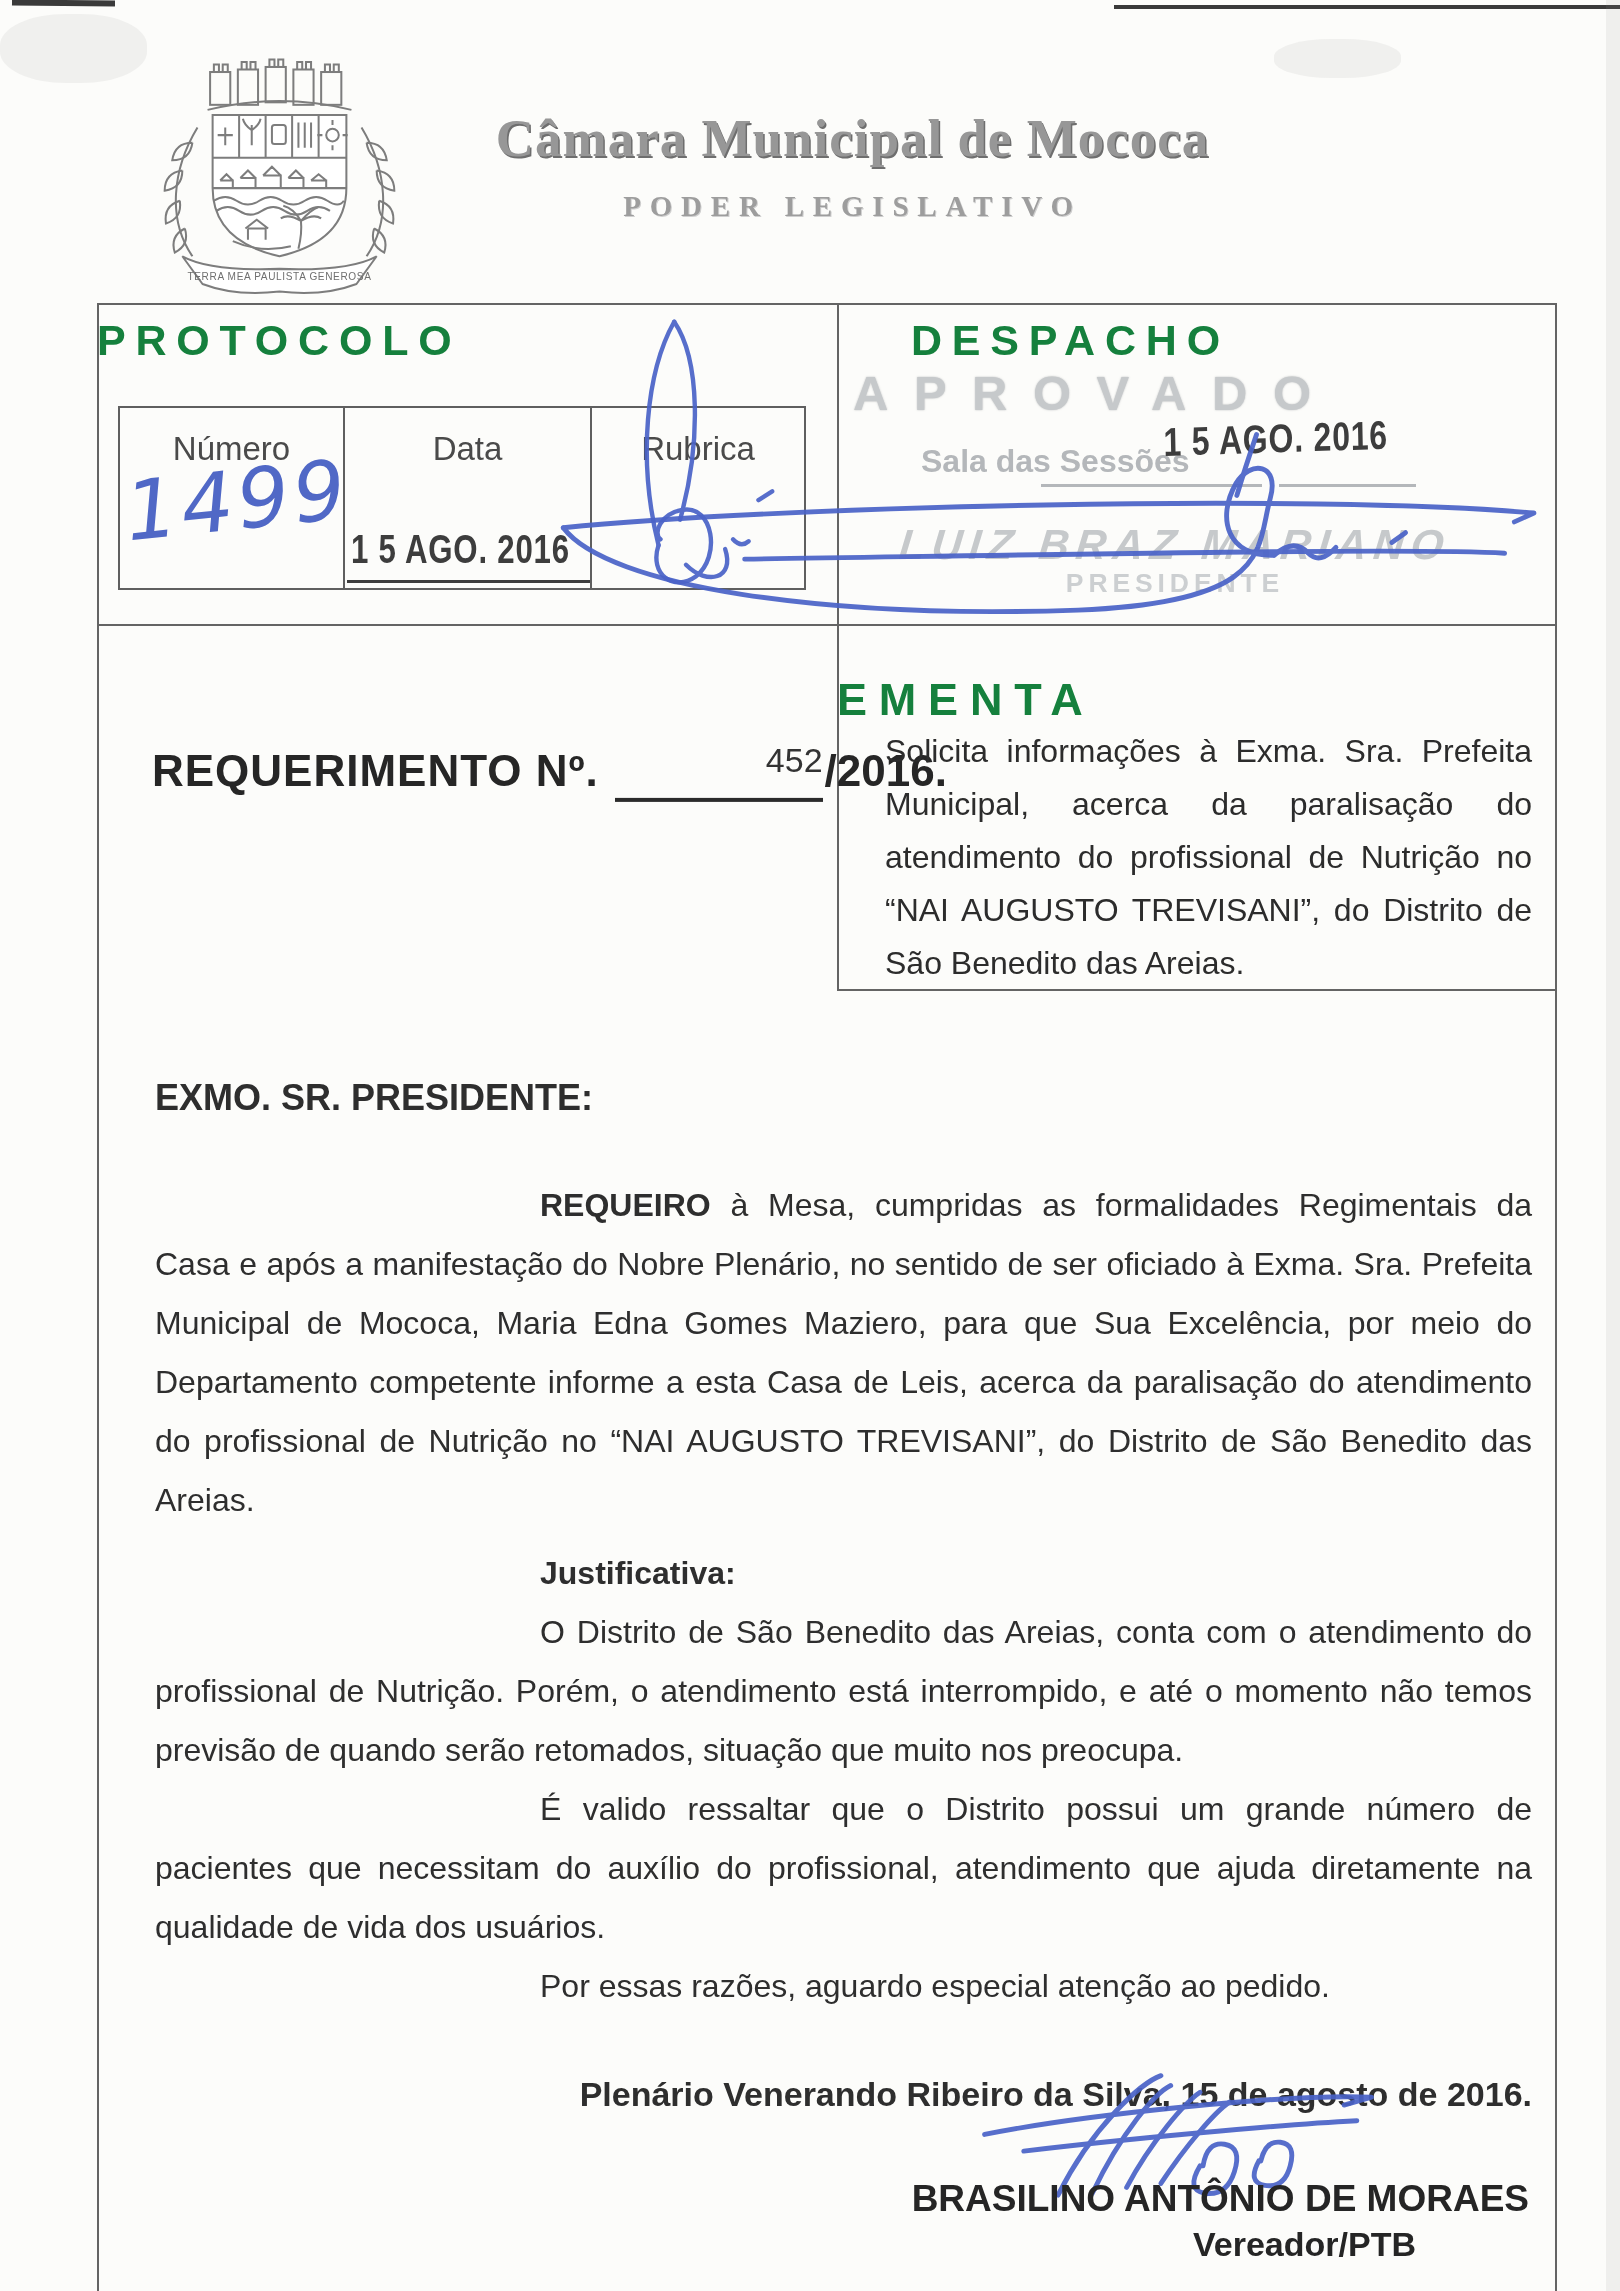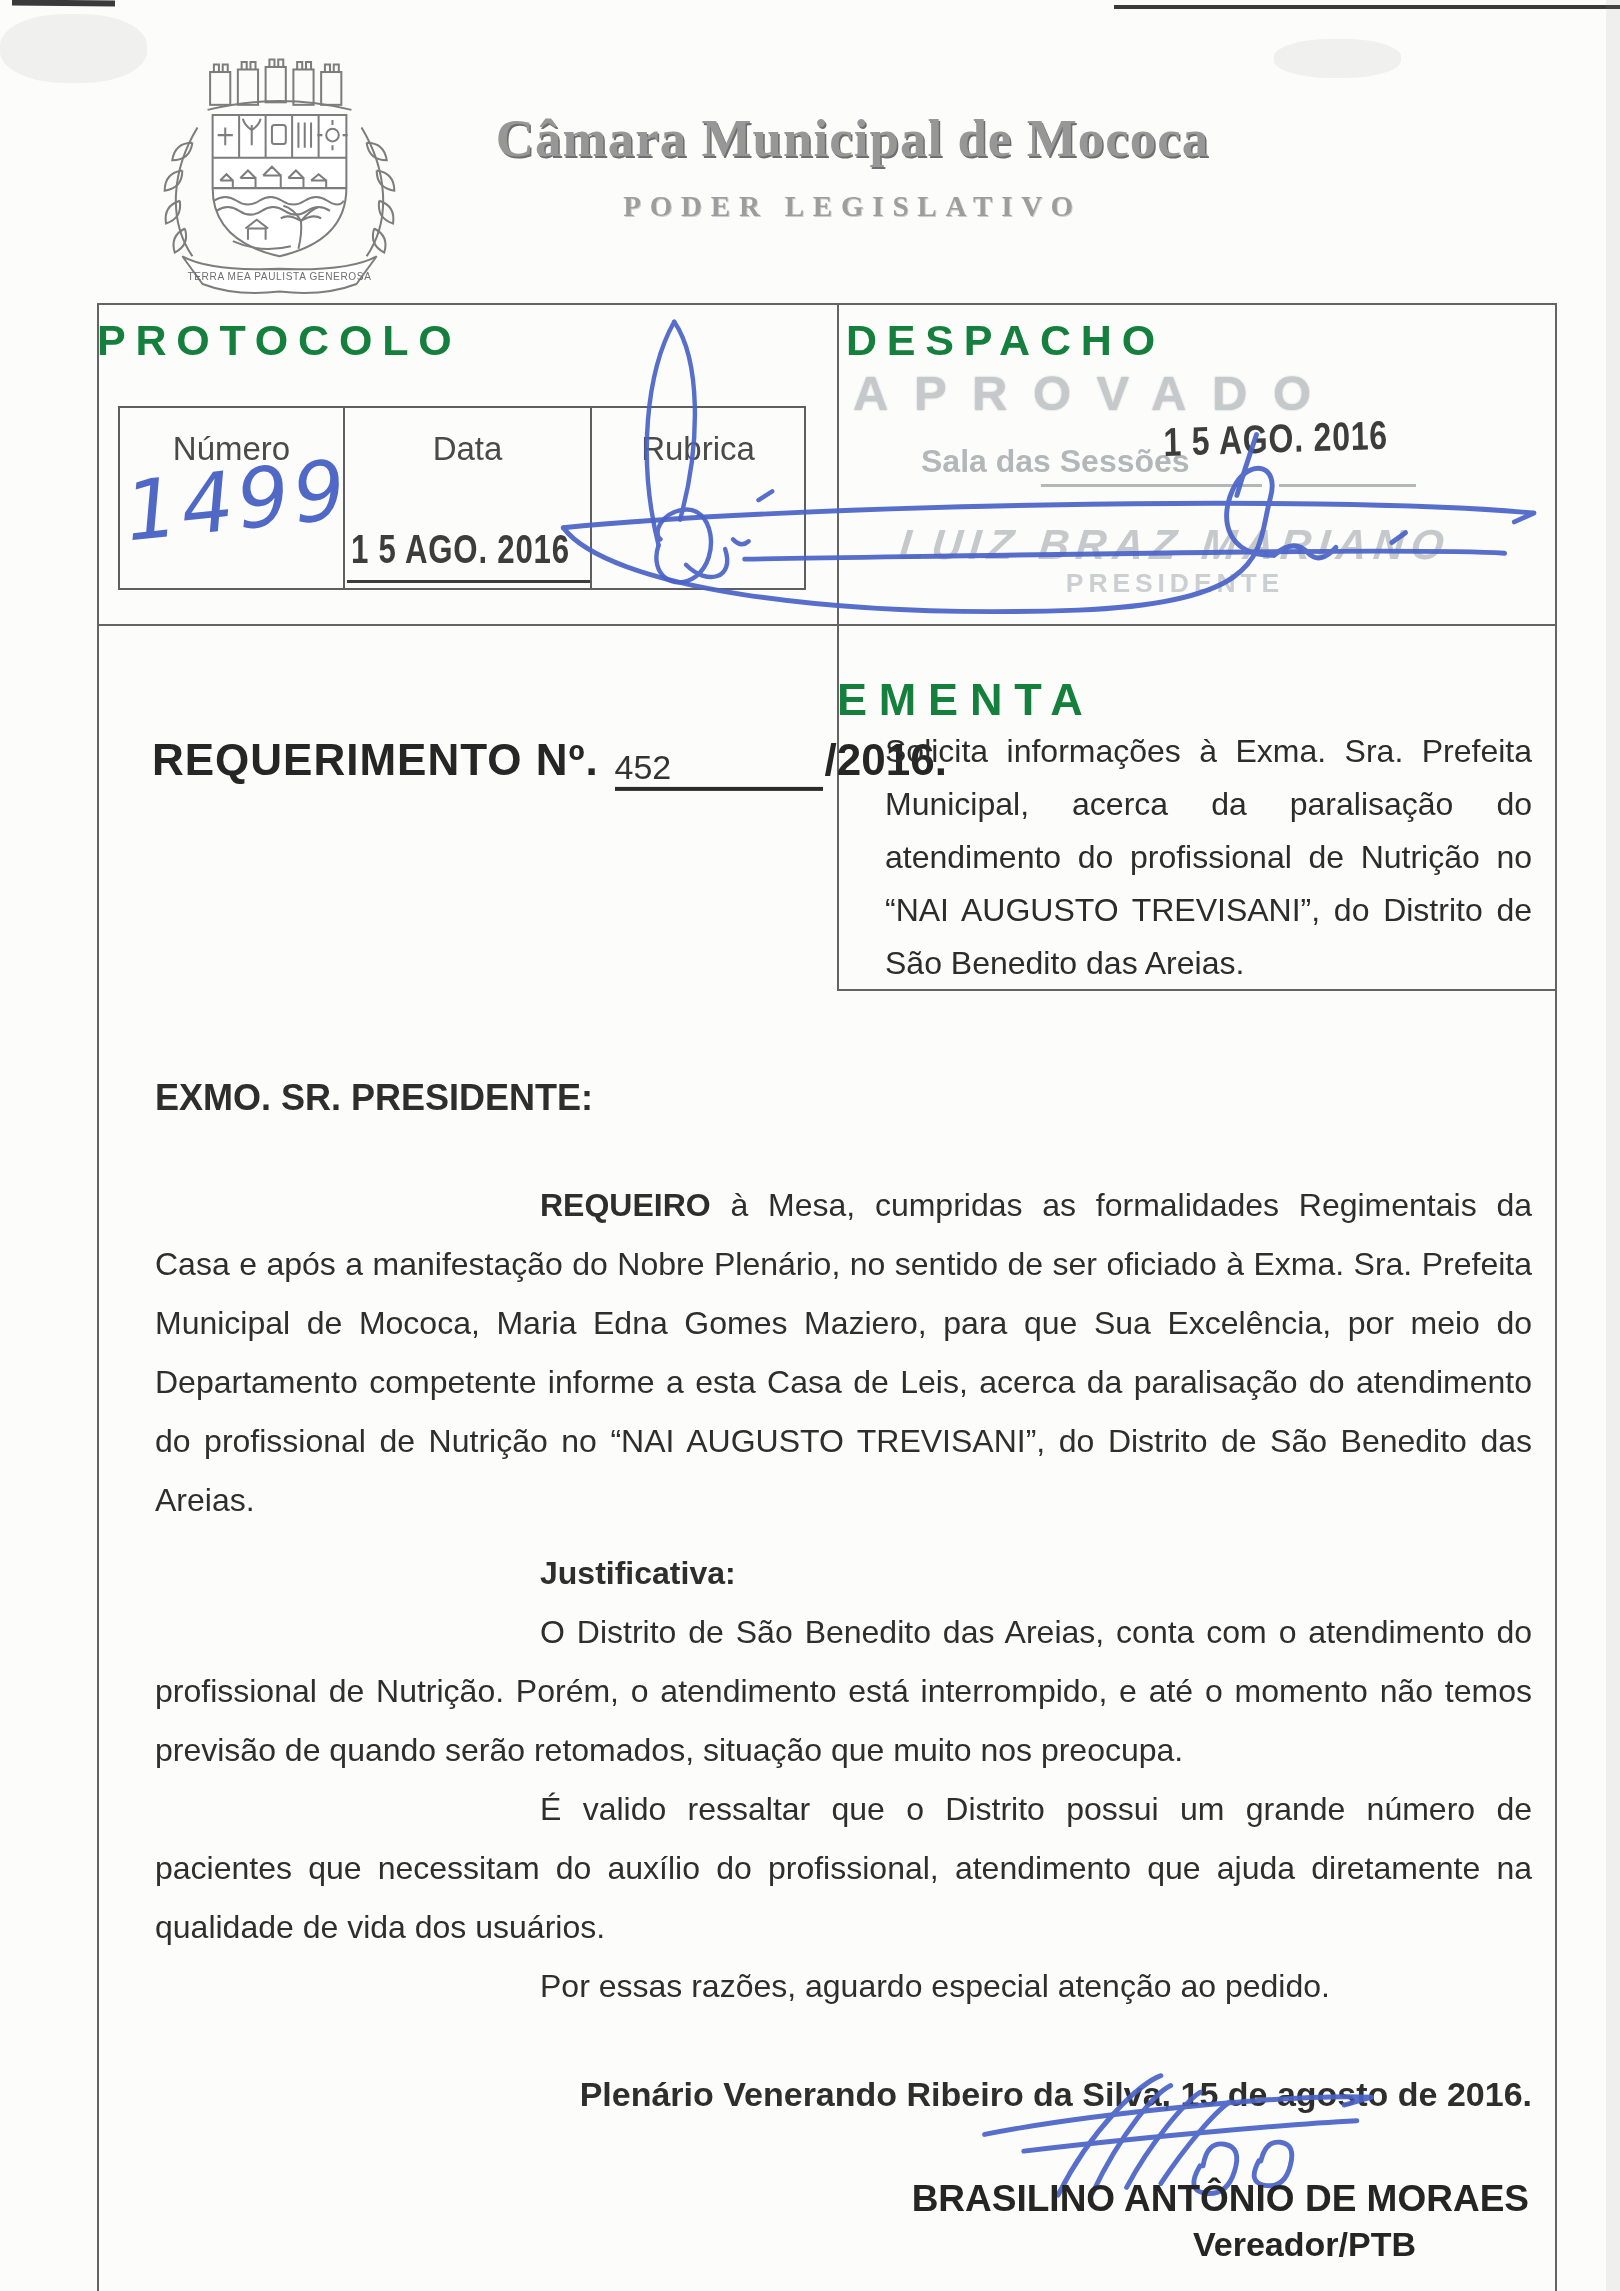--- a/index.html
+++ b/index.html
@@ -60,21 +60,21 @@
   }
   .pres-role{
     left:837px;top:568px;width:676px;text-align:center;
     font-size:26.5px;font-weight:bold;letter-spacing:4.9px;color:#cccfd1;
   }
   
   .req-line{left:152px;top:735px;display:flex;align-items:flex-end;white-space:nowrap;}
   .req-label{font-size:44px;font-weight:bold;letter-spacing:1px;color:#262626;}
   .req-underline{
     width:208px;margin-left:15.7px;border-bottom:4.9px solid #2b2b2b;
-    text-align:left;font-size:34px;color:#333;padding-bottom:0px;
+    text-align:right;font-size:34px;color:#333;padding-bottom:18px;
     transform:translateY(5.9px);
   }
   .req-suffix{font-size:44px;font-weight:bold;color:#262626;margin-left:2px;}
   .ementa-title{left:837px;top:674px;width:686px;}
   .ementa-text{
     left:885px;top:725px;width:647px;font-size:32px;line-height:53px;
     text-align:justify;color:#2c2c2c;
   }
   
   .body-flow{left:155px;top:1068px;width:1377px;font-size:32px;line-height:59px;}
@@ -175,21 +175,21 @@
 
   <svg class="abs ink" style="left:576px;top:312px;" width="265" height="290" viewBox="0 0 270 296" stroke-width="4.5">
     <path d="M100,10 C72,60 62,150 84,238"></path>
     <path d="M100,10 C126,48 128,132 106,212"></path>
     <path d="M84,238 C74,268 100,286 122,270 C148,250 140,196 108,202 C86,206 78,226 86,232"></path>
     <path d="M112,258 C134,280 162,272 152,242"></path>
     <path d="M186,192 l14,-9"></path>
     <path d="M160,232 q8,9 16,2"></path>
   </svg>
 
-  <div class="abs box-title" style="left:810px;top:316px;width:676px;padding-left:36px;">DESPACHO</div>
+  <div class="abs box-title" style="left:875px;top:316px;width:676px;padding-left:36px;">DESPACHO</div>
 
   <div class="abs aprovado">APROVADO</div>
 
   <div class="abs sala">Sala das Sessões</div>
 
   <div class="abs stamp-date" style="left:1164px;top:420px;transform:scaleX(.8) rotate(-1.5deg);">1 5 AGO. 2016</div>
 
   <div class="abs dash" style="left:1041px;top:484px;width:221px;height:2.9px;"></div>
   <div class="abs dash" style="left:1279px;top:484px;width:137px;height:2.9px;"></div>
 

